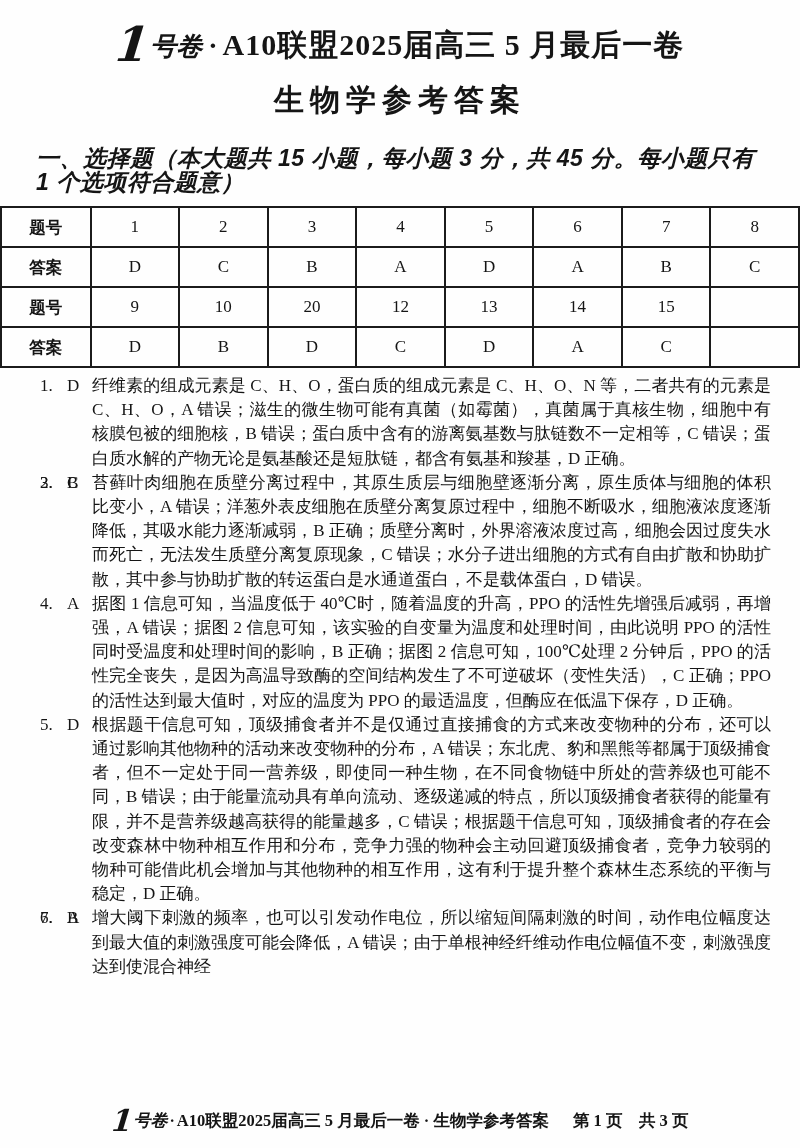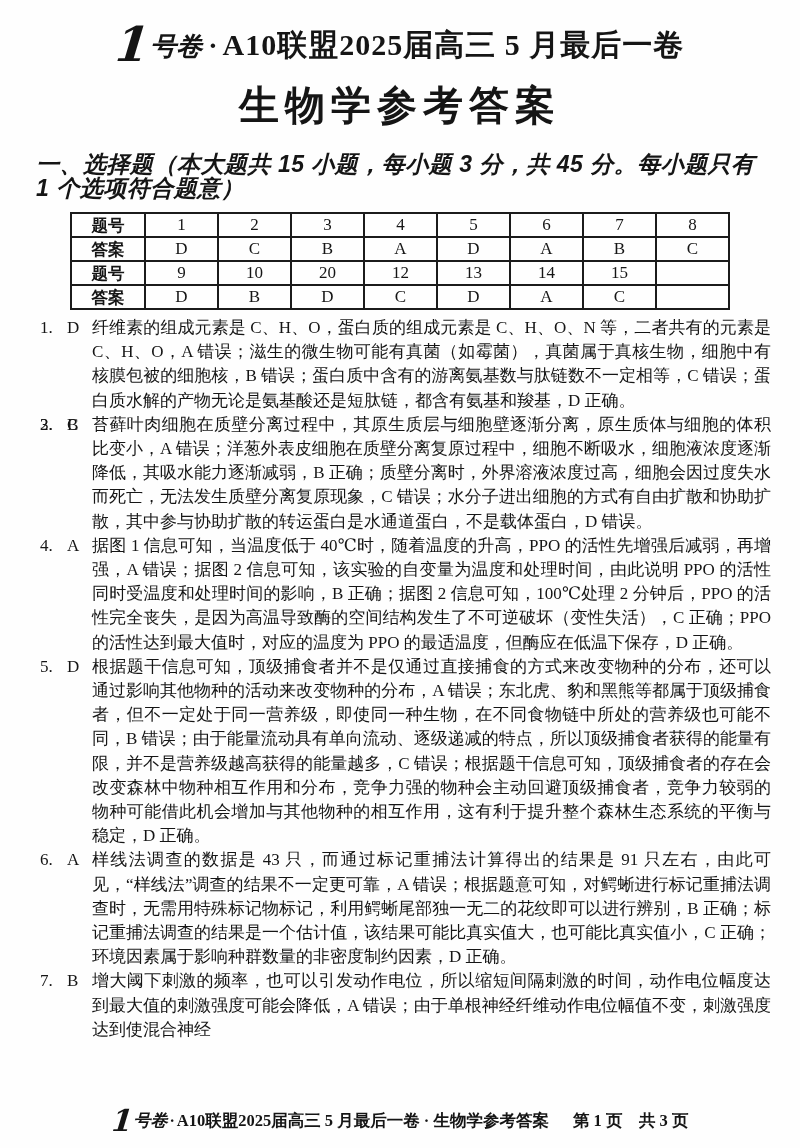--- a/index.html
+++ b/index.html
@@ -38,23 +38,23 @@
     font-style: italic;
     font-size: 26px;
     font-weight: 700;
     letter-spacing: 0;
     margin-right: 2px;
     text-align: center;
   }
   .dot-sep { font-size: 28px; margin: 0 4px; }
   .title-line2 {
     font-weight: 700;
-    font-size: 40px;
+    font-size: 30px;
     letter-spacing: 6px;
-    margin-top: 14px;
+    margin-top: 8px;
     line-height: 38px;
   }
 
   
   .section-heading {
     margin: 27px 30px 12px 36px;
     font-family: "Liberation Sans", "DejaVu Sans", sans-serif;
     font-weight: 700;
     font-size: 23px;
     letter-spacing: 0.5px;
@@ -68,21 +68,21 @@
     margin: 4px auto 6px auto;
     table-layout: fixed;
   }
   .ans-table td {
     border: 2.2px solid #1b1b1b;
     height: 22px;
     text-align: center;
     vertical-align: middle;
     font-size: 17px;
     line-height: 20px;
-    padding: 0;
+    padding: 8px;
   }
   .ans-table td.label-cell {
     width: 72px;
     font-family: "Liberation Sans", "DejaVu Sans", sans-serif;
     font-weight: 700;
     font-size: 16.5px;
   }
   .ans-table td.value-cell { width: 71px; font-family: "Liberation Serif", serif; }
 
   
@@ -213,21 +213,20 @@
       <span class="expl-text">据图 1 信息可知，当温度低于 40℃时，随着温度的升高，PPO 的活性先增强后减弱，再增强，A 错误；据图 2 信息可知，该实验的自变量为温度和处理时间，由此说明 PPO 的活性同时受温度和处理时间的影响，B 正确；据图 2 信息可知，100℃处理 2 分钟后，PPO 的活性完全丧失，是因为高温导致酶的空间结构发生了不可逆破坏（变性失活），C 正确；PPO 的活性达到最大值时，对应的温度为 PPO 的最适温度，但酶应在低温下保存，D 正确。</span>
     </div>
     <div class="expl-item">
       <span class="expl-num">5.</span>
       <span class="expl-ans">D</span>
       <span class="expl-text">根据题干信息可知，顶级捕食者并不是仅通过直接捕食的方式来改变物种的分布，还可以通过影响其他物种的活动来改变物种的分布，A 错误；东北虎、豹和黑熊等都属于顶级捕食者，但不一定处于同一营养级，即使同一种生物，在不同食物链中所处的营养级也可能不同，B 错误；由于能量流动具有单向流动、逐级递减的特点，所以顶级捕食者获得的能量有限，并不是营养级越高获得的能量越多，C 错误；根据题干信息可知，顶级捕食者的存在会改变森林中物种相互作用和分布，竞争力强的物种会主动回避顶级捕食者，竞争力较弱的物种可能借此机会增加与其他物种的相互作用，这有利于提升整个森林生态系统的平衡与稳定，D 正确。</span>
     </div>
     <div class="expl-item">
       <span class="expl-num">6.</span>
       <span class="expl-ans">A</span>
-      <span class="expl-text">样线法调查的数据是 43 只，而通过标记重捕法计算得出的结果是 91 只左右，由此可见，“样线法”调查的结果不一定更可靠，A 错误；根据题意可知，对鳄蜥进行标记重捕法调查时，无需用特殊标记物标记，利用鳄蜥尾部独一无二的花纹即可以进行辨别，B 正确；标记重捕法调查的结果是一个估计值，该结果可能比真实值大，也可能比真实值小，C 正确；环境因素属于影响种群数量的非密度制约因素，D 正确。</span>
     </div>
     <div class="expl-item">
       <span class="expl-num">7.</span>
       <span class="expl-ans">B</span>
       <span class="expl-text">增大阈下刺激的频率，也可以引发动作电位，所以缩短间隔刺激的时间，动作电位幅度达到最大值的刺激强度可能会降低，A 错误；由于单根神经纤维动作电位幅值不变，刺激强度达到使混合神经</span>
     </div>
   </main>
 
   <footer class="page-footer">
     <span class="logo-num">1</span><span class="logo-suffix">号卷</span><span class="dot-sep">·</span><span class="footer-text">A10联盟2025届高三 5 月最后一卷 · 生物学参考答案</span><span class="footer-pageinfo">第 1 页　共 3 页</span>

